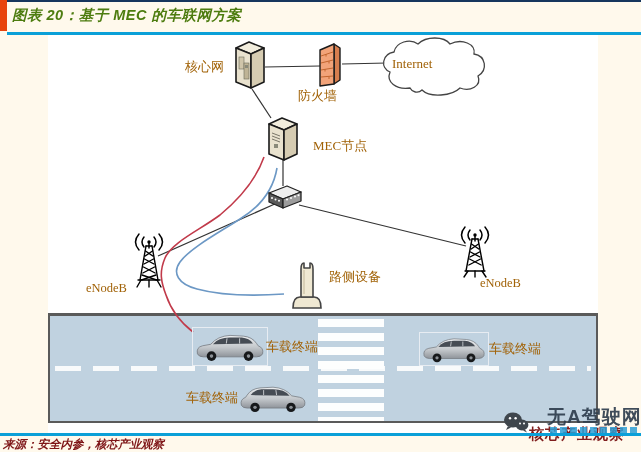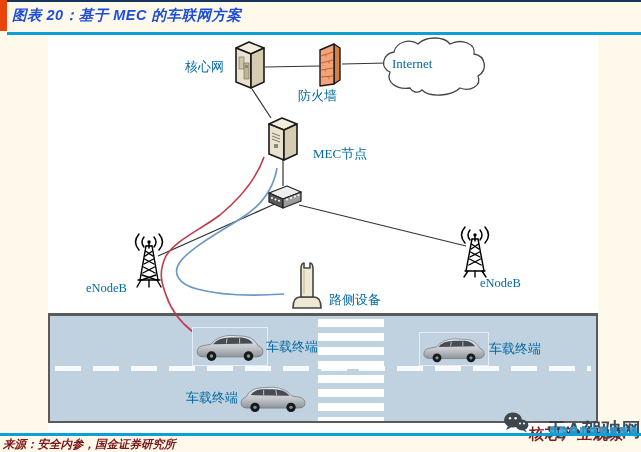--- a/index.html
+++ b/index.html
@@ -9,36 +9,36 @@
     font-family:"Liberation Sans","DejaVu Sans",sans-serif;
     position:relative;overflow:hidden;
   }
   .abs{position:absolute;}
   
   .accent-bar{left:0;top:0;width:7px;height:31px;background:#E8440C;}
   .rule-navy{left:7px;top:0;width:634px;height:2px;background:#17365D;}
   .fig-title{
     left:12px;top:6px;width:600px;
     font-size:14.5px;font-weight:bold;font-style:italic;
-    color:#1d4ed8;letter-spacing:.5px;white-space:nowrap;
+    color:#4d7c0f;letter-spacing:.5px;white-space:nowrap;
   }
   .rule-blue-top{left:7px;top:32px;width:634px;height:3px;background:#0BA0D8;}
   .rule-blue-bottom{left:0;top:433px;width:641px;height:3px;background:#0BA0D8;}
   .source-line{
     left:3px;top:437px;width:400px;
     font-size:11.5px;font-weight:bold;font-style:italic;
     color:#7E1517;white-space:nowrap;
   }
   
   .panel{left:48px;top:35px;width:550px;height:398px;background:#FFFFFF;}
   .connector-layer{left:0;top:0;width:641px;height:452px;pointer-events:none;}
   
   .dlabel{
     font-family:"Liberation Serif","DejaVu Serif",serif;
-    font-size:13px;color:#0369a1;white-space:nowrap;
+    font-size:13px;color:#a16207;white-space:nowrap;
   }
   .dlabel.small{font-size:12.5px;}
   
   .road{
     left:48px;top:313px;width:550px;height:110px;
     background:#C0D2E0;box-sizing:border-box;
     border:2px solid #5A5A5A;border-top-width:3px;
   }
   .lane-dashes{
     position:absolute;left:5px;top:50px;width:536px;height:5px;
@@ -49,21 +49,21 @@
     background:repeating-linear-gradient(to bottom,#FDFEFE 0 8px,transparent 8px 14px);
   }
   .car-box{border:1px solid #E7ECF2;}
   .mirror{transform:scaleX(-1);}
   
   .wm-gray{
     left:529px;top:425px;font-size:15px;font-weight:bold;
     color:#7f1d1d;letter-spacing:1px;white-space:nowrap;
   }
   .wm-dark{
-    left:547px;top:417px;font-size:19px;font-weight:900;
+    left:547px;top:404px;font-size:19px;font-weight:900;
     color:#2F3E4E;letter-spacing:1px;white-space:nowrap;opacity:.92;
   }
   .wm-bluestrip{
     left:550px;top:427px;width:88px;height:7px;opacity:.85;
     background:repeating-linear-gradient(to right,#2D9FD6 0 7px,transparent 7px 10px);
   }
 </style>
 </head>
 <body>
 
@@ -133,21 +133,21 @@
     <polygon points="4,9 19,15 19,45 4,39" fill="#E9E2CE"></polygon>
     <polygon points="32,9 19,15 19,45 32,39" fill="#D6CCB2"></polygon>
   </g>
   <g stroke="#7a7668" stroke-width="1">
     <line x1="7" y1="18" x2="15" y2="21"></line>
     <line x1="7" y1="21" x2="15" y2="24"></line>
     <line x1="7" y1="24" x2="15" y2="27"></line>
   </g>
   <rect x="9" y="29" width="4" height="4" fill="#8a8a7a"></rect>
 </svg>
-<div class="abs dlabel" style="left:313px;top:145px">MEC节点</div>
+<div class="abs dlabel" style="left:313px;top:137px">MEC节点</div>
 
 <svg class="abs" style="left:266px;top:183px" width="38" height="28" viewBox="0 0 38 28">
   <g stroke="#222" stroke-width="1.3" stroke-linejoin="round">
     <polygon points="3,10 21,3 35,9 17,16" fill="#EEEEEE"></polygon>
     <polygon points="3,10 17,16 17,25 3,19" fill="#5A5A5A"></polygon>
     <polygon points="17,16 35,9 35,18 17,25" fill="#9C9C9C"></polygon>
   </g>
   <g fill="#FFFFFF">
     <circle cx="6" cy="15" r="1"></circle>
       <circle cx="9.5" cy="16.4" r="1"></circle>
@@ -213,21 +213,21 @@
       <line x1="28" y1="48" x2="28" y2="54"></line>
   </g>
 </svg>
 <div class="abs dlabel small" style="left:480px;top:276px">eNodeB</div>
 
 <svg class="abs" style="left:287px;top:258px" width="40" height="52" viewBox="0 0 40 52">
   <path d="M6,50 Q6,39 13,39 L27,39 Q34,39 34,50 Z" fill="#EFE8D2" stroke="#444" stroke-width="1.6"></path>
   <path d="M14,39 L14,11 Q14,5 17,5 L17,10 L23,10 L23,5 Q26,5 26,11 L26,39 Z" fill="#EFE8D2" stroke="#444" stroke-width="1.6" stroke-linejoin="round"></path>
   <line x1="17" y1="12" x2="17" y2="36" stroke="#CFC5AA" stroke-width="1.4"></line>
 </svg>
-<div class="abs dlabel" style="left:329px;top:291px">路侧设备</div>
+<div class="abs dlabel" style="left:329px;top:268px">路侧设备</div>
 
 <div class="abs car-box" style="left:192px;top:327px;width:74px;height:37px">
   <svg width="74" height="37" viewBox="0 0 100 46">
     <defs>
         <linearGradient id="cg1" x1="0" y1="0" x2="0" y2="1">
       <stop offset="0" stop-color="#EDEFF1"></stop>
           <stop offset=".55" stop-color="#C4C8CC"></stop>
           <stop offset="1" stop-color="#8F949A"></stop>
     </linearGradient>
       </defs>
@@ -293,13 +293,13 @@
   <ellipse cx="19" cy="14" rx="6.4" ry="5.4" fill="#3F464D"></ellipse>
   <path d="M22,18.5 L24,21.5 L20,19.5 Z" fill="#3F464D"></path>
   <circle cx="17" cy="12.6" r="1" fill="#fff"></circle>
     <circle cx="21" cy="12.6" r="1" fill="#fff"></circle>
 </svg>
 <div class="abs wm-gray">核芯产业观察</div>
 <div class="abs wm-dark">无A驾驶网</div>
 <div class="abs wm-bluestrip"></div>
 
 <div class="abs rule-blue-bottom"></div>
-<div class="abs source-line">来源：安全内参，国金证券研究所</div>
+<div class="abs source-line">来源：安全内参，核芯产业观察</div>
 
 </body></html>

